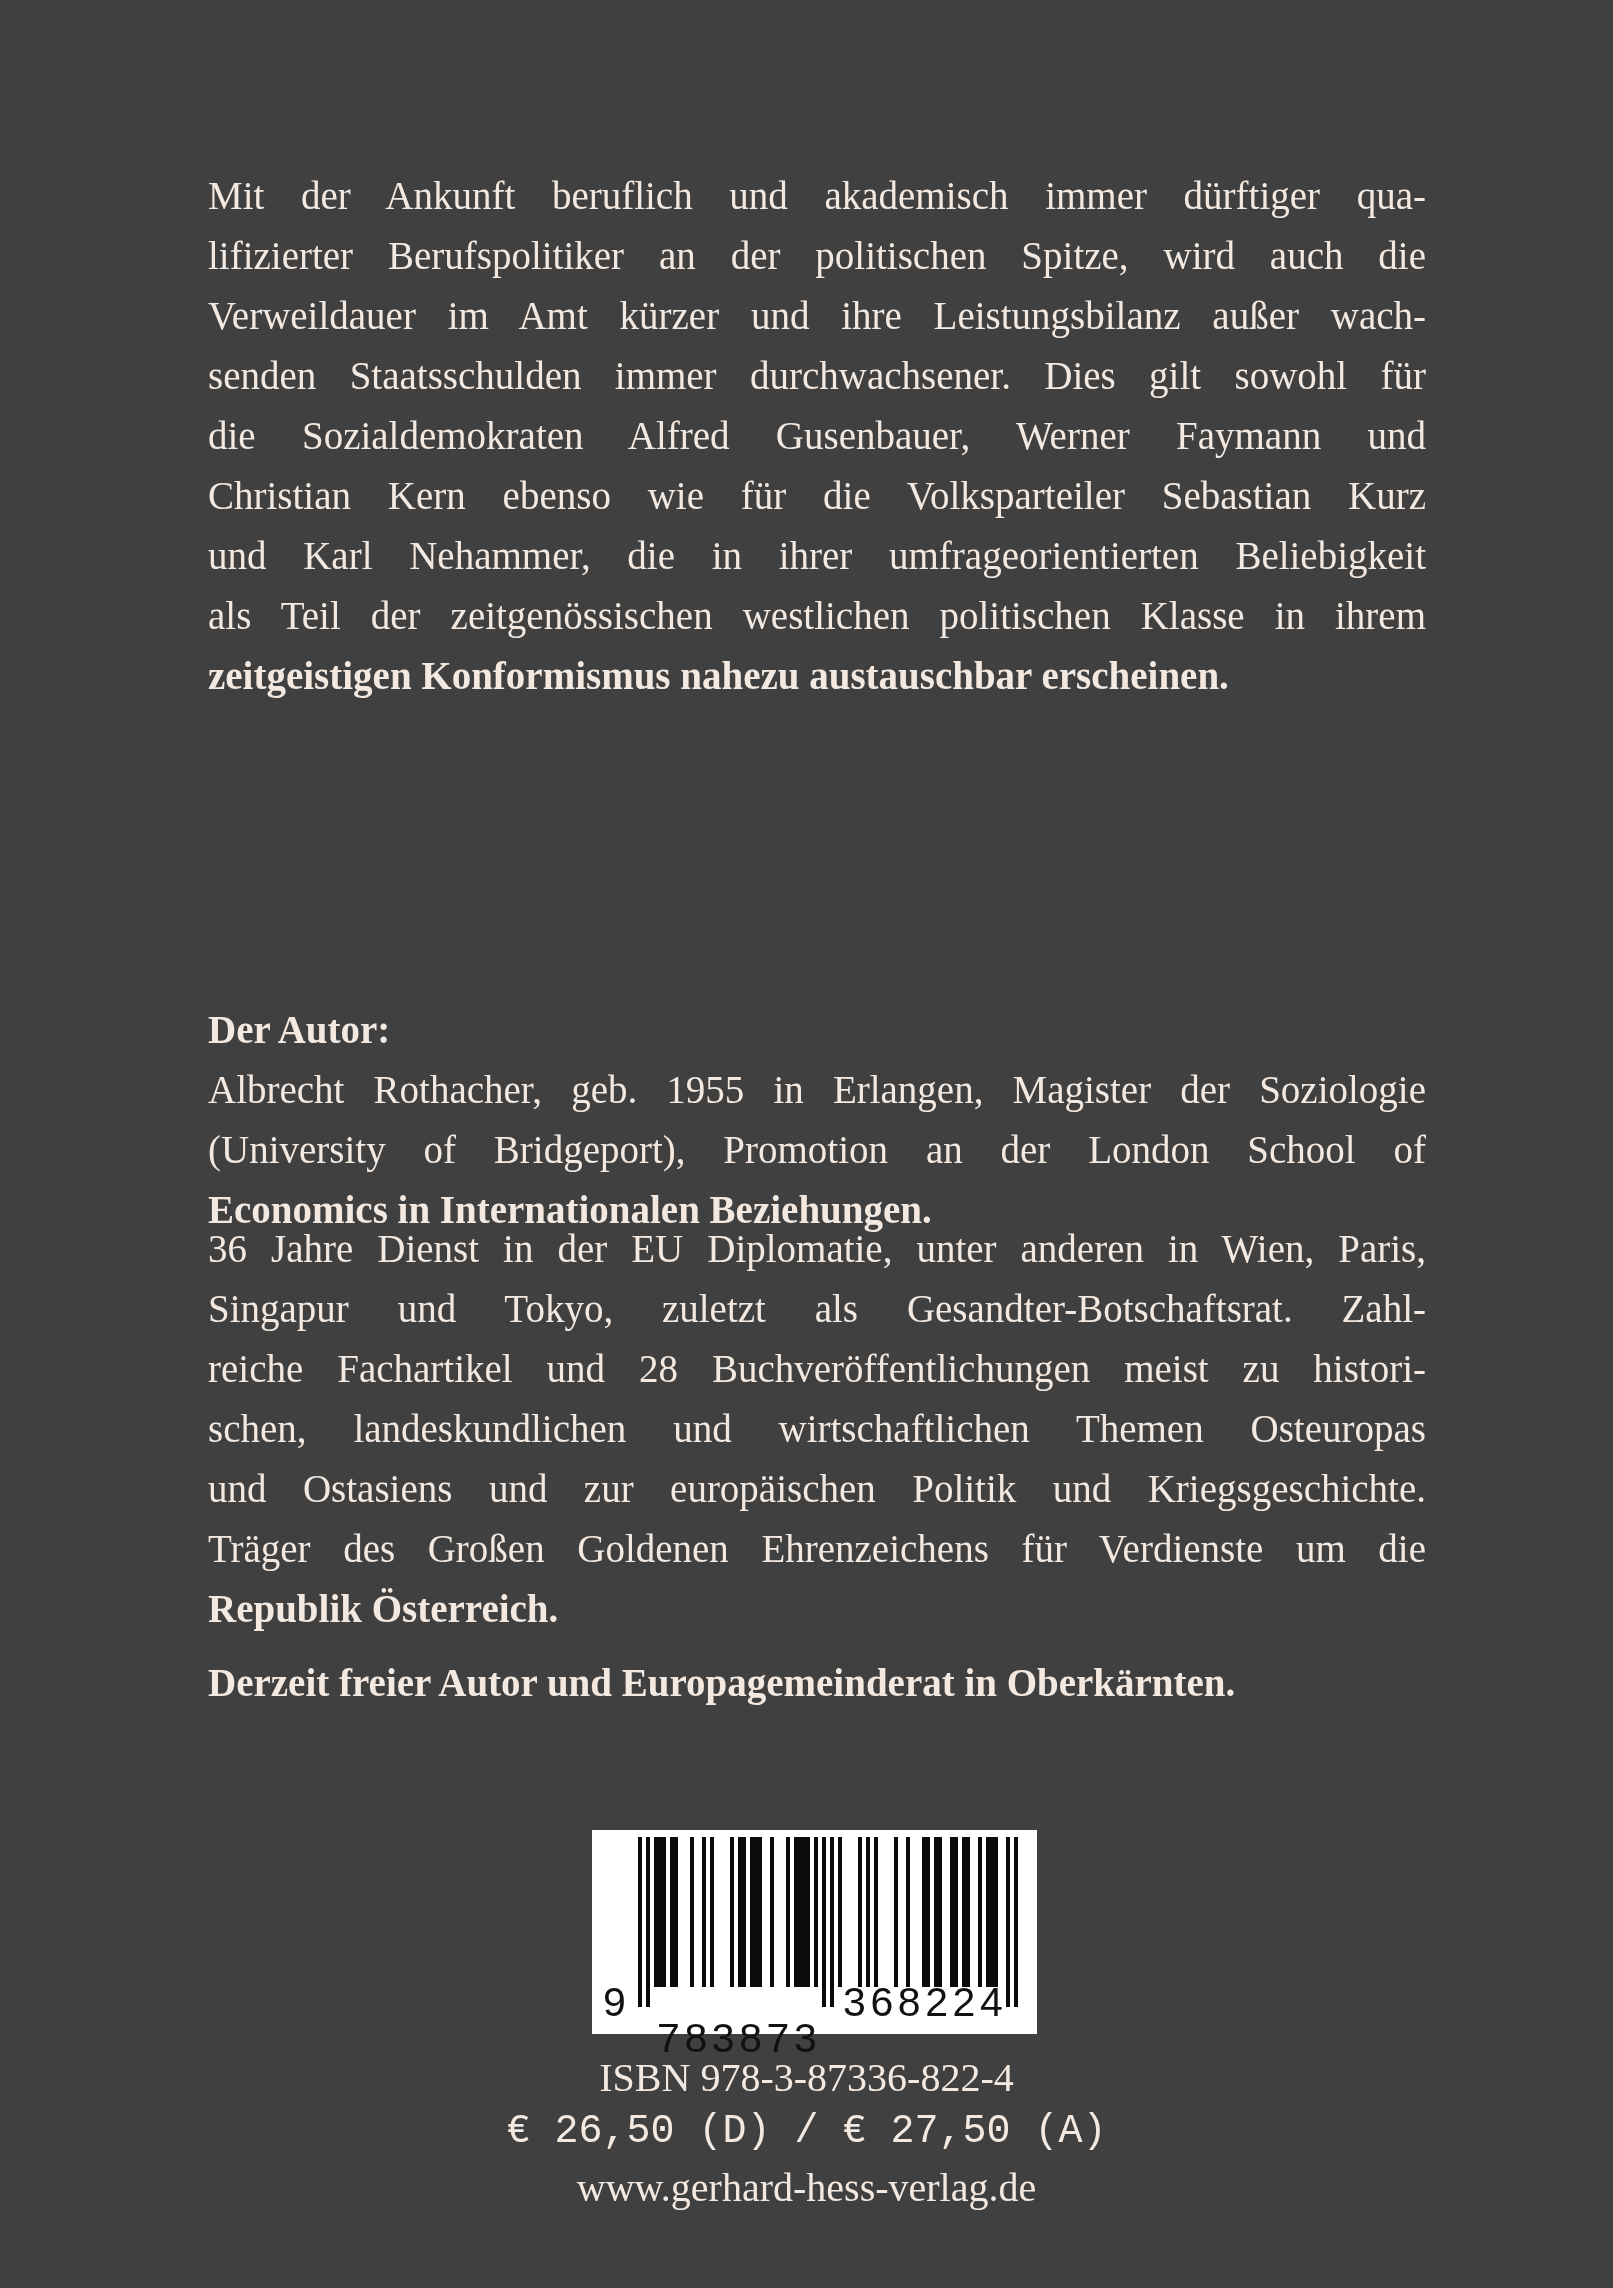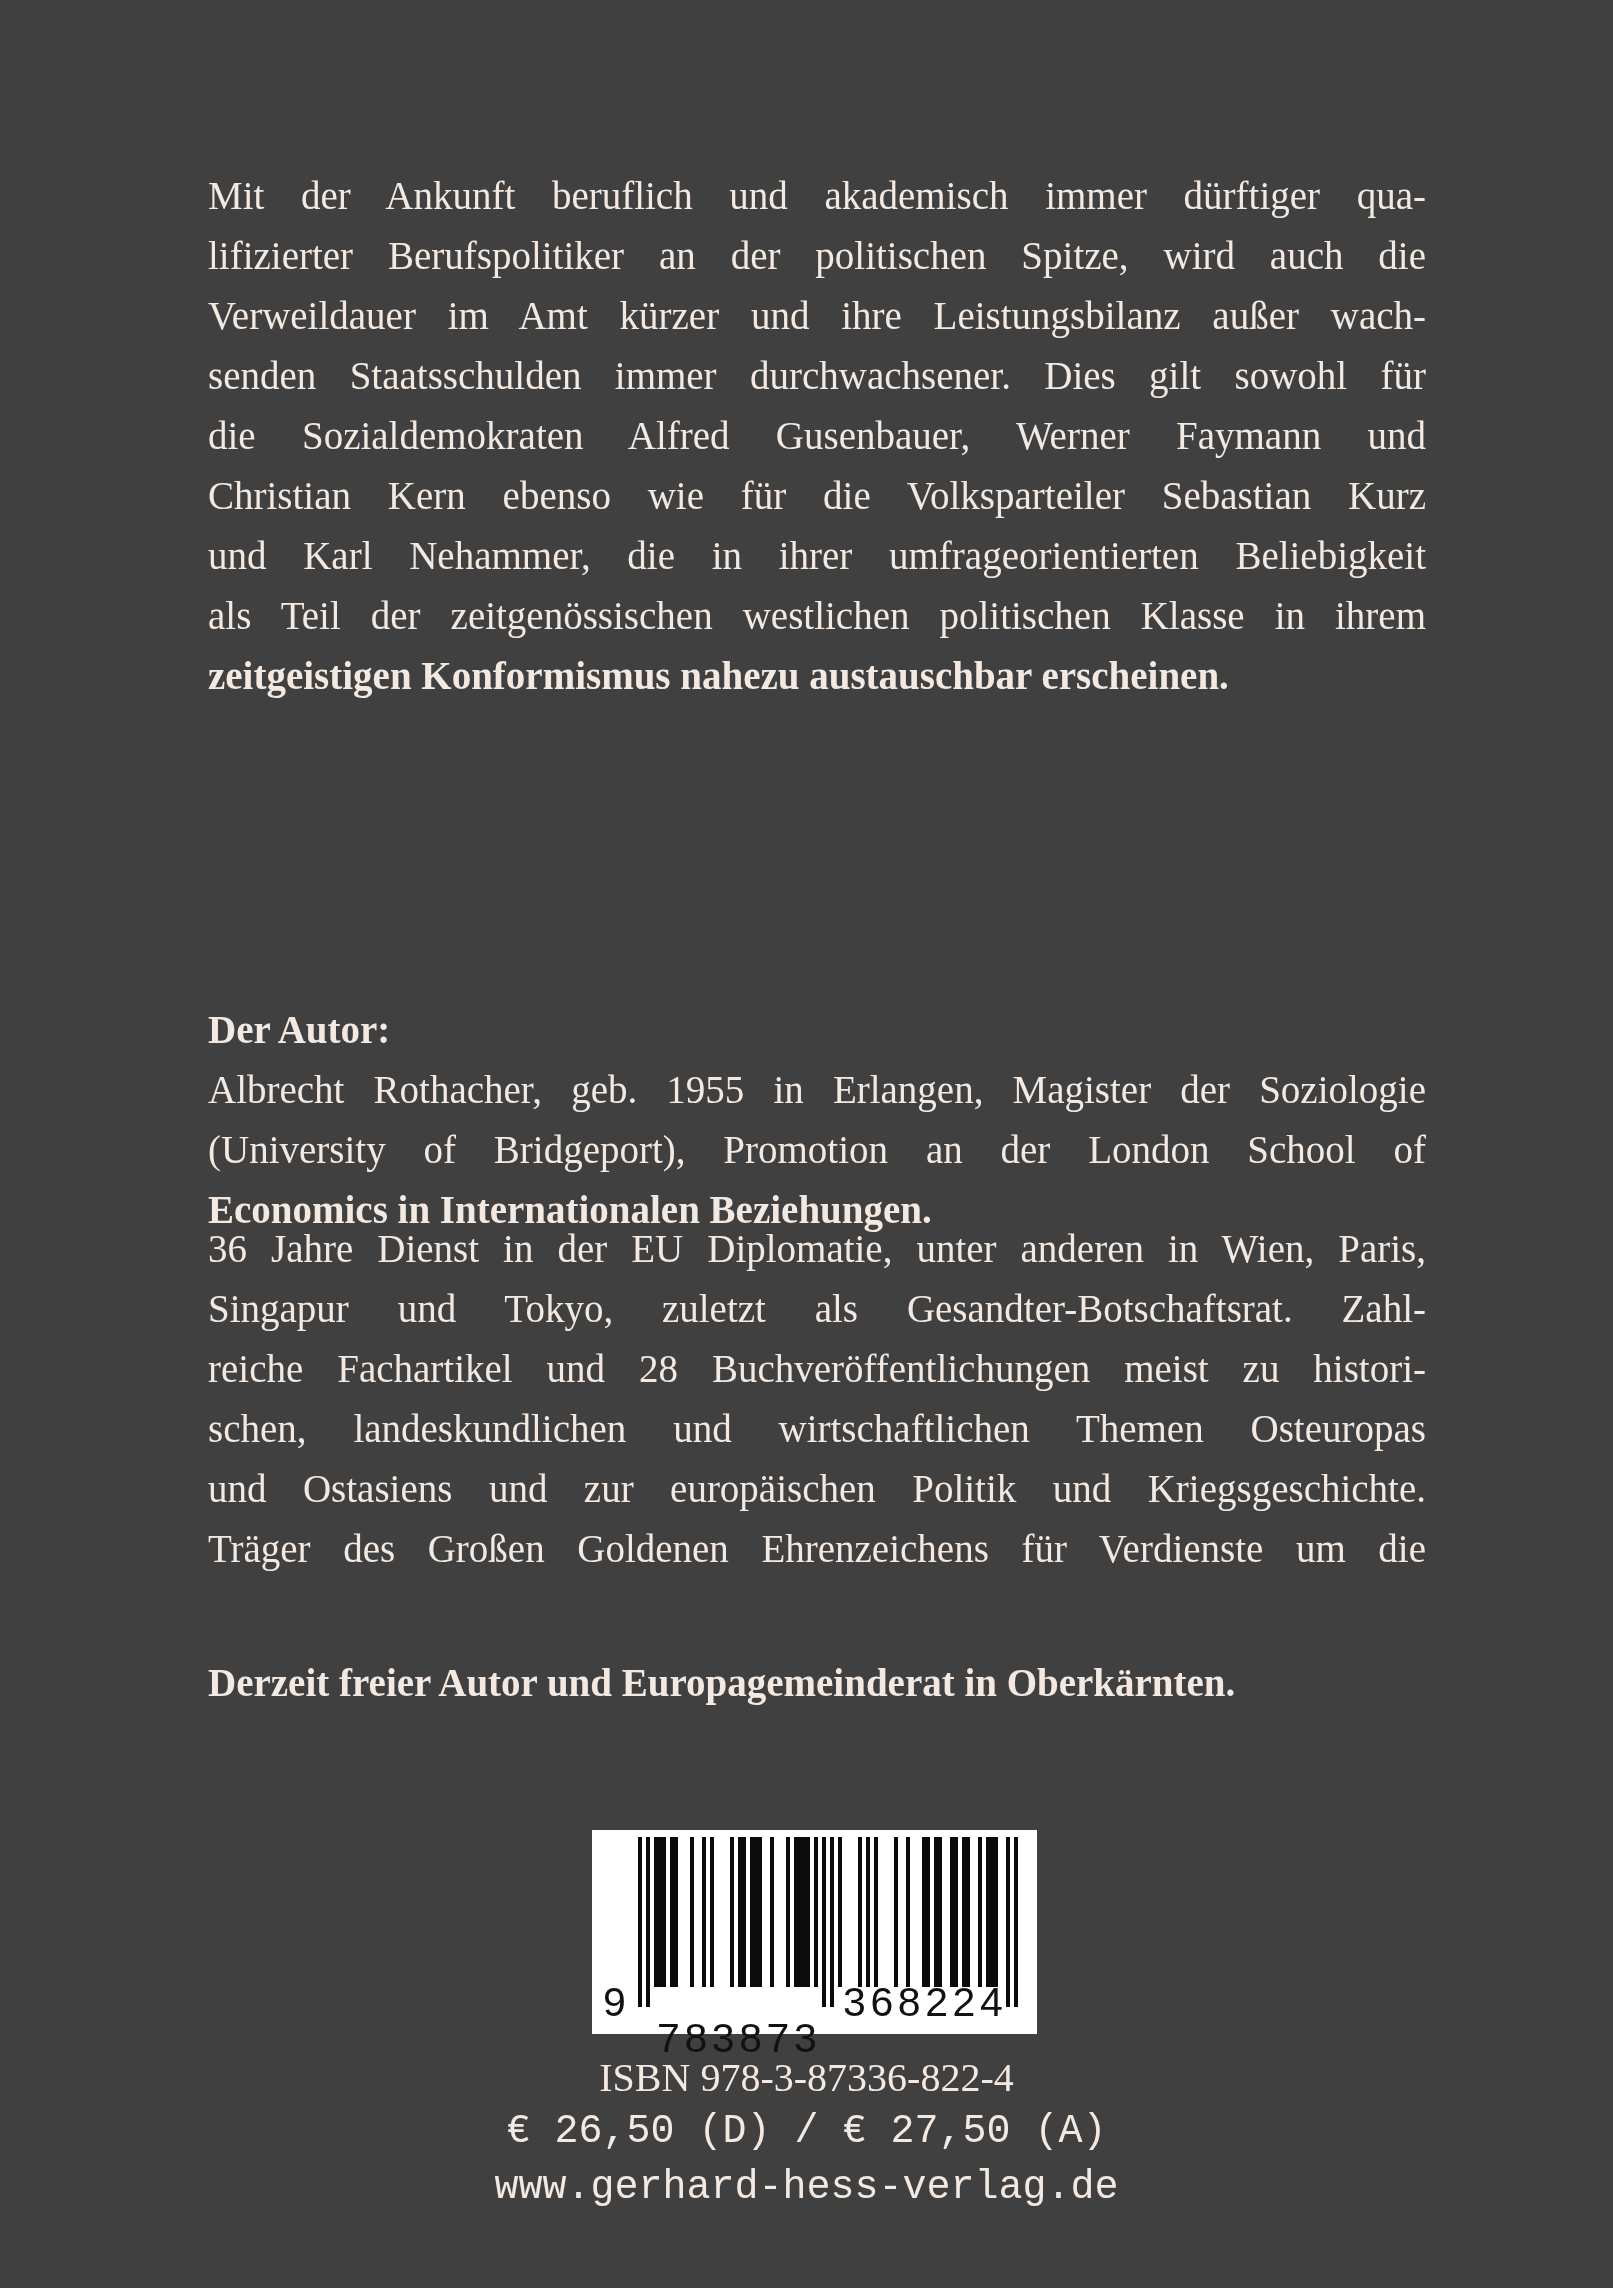--- a/index.html
+++ b/index.html
@@ -54,21 +54,21 @@
 
   .footer-line {
     position: absolute;
     left: 0; width: 100%;
     text-align: center;
     font-size: 40px;
     line-height: 54px;
   }
   #isbn  { top: 2051px; }
   #price { top: 2105px; font-family: Liberation Mono, monospace; }
-  #site  { top: 2161px; font-family: Liberation Mono, monospace; }
+  #site  { top: 2161px; }
 </style>
 </head>
 <body>
 
 <div class="cover">
 
   <section class="tb" id="blurb">
     <div class="jl">Mit der Ankunft beruflich und akademisch immer dürftiger qua-</div>
     <div class="jl">lifizierter Berufspolitiker an der politischen Spitze, wird auch die</div>
     <div class="jl">Verweildauer im Amt kürzer und ihre Leistungsbilanz außer wach-</div>
@@ -87,20 +87,21 @@
     <div class="ll">Economics in Internationalen Beziehungen.</div>
   </section>
 
   <section class="tb" id="career">
     <div class="jl">36 Jahre Dienst in der EU Diplomatie, unter anderen in Wien, Paris,</div>
     <div class="jl">Singapur und Tokyo, zuletzt als Gesandter-Botschaftsrat. Zahl-</div>
     <div class="jl">reiche Fachartikel und 28 Buchveröffentlichungen meist zu histori-</div>
     <div class="jl">schen, landeskundlichen und wirtschaftlichen Themen Osteuropas</div>
     <div class="jl">und Ostasiens und zur europäischen Politik und Kriegsgeschichte.</div>
     <div class="jl">Träger des Großen Goldenen Ehrenzeichens für Verdienste um die</div>
+    <div class="ll">Republik Österreich.</div>
   </section>
 
   <div class="tb ll" id="current">Derzeit freier Autor und Europagemeinderat in Oberkärnten.</div>
 
   <div class="barcode-panel">
     <div class="bars">
         <div class="bar tall" style="left: 0px; width: 4.4px;"></div>
         <div class="bar tall" style="left: 8px; width: 4.4px;"></div>
         <div class="bar" style="left: 16px; width: 4.4px;"></div>
         <div class="bar" style="left: 20px; width: 4.4px;"></div>

